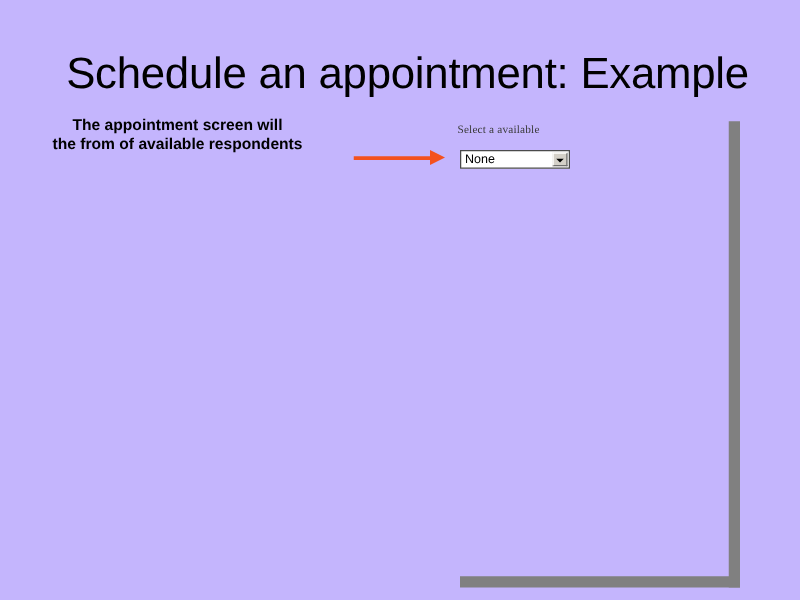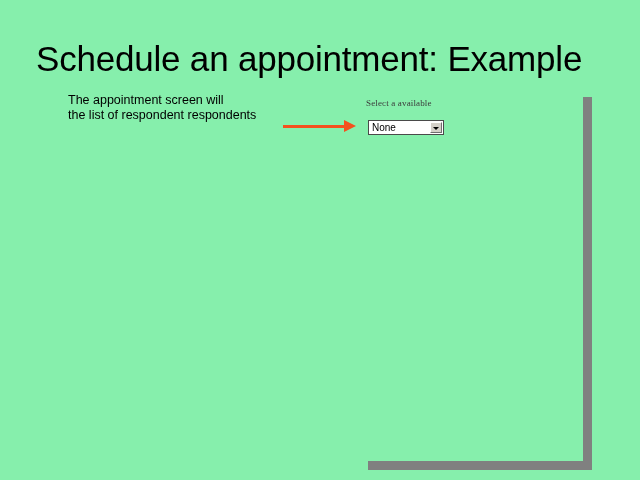--- a/index.html
+++ b/index.html
@@ -8,22 +8,23 @@
     padding: 0;
     background: #ffffff;
   }
   body {
     font-family: "Liberation Sans", sans-serif;
   }
   #slide {
     position: relative;
     width: 640px;
     height: 480px;
-    background: #86efac;
+    background: #c4b5fd;
     overflow: hidden;
+    text-align: center;
   }
 
   
   #slide-title {
     position: absolute;
     left: 36px;
     top: 38px;
     width: 580px;
     font-family: "Liberation Sans", sans-serif;
     font-size: 35px;
@@ -35,24 +36,23 @@
   }
 
   
   #body-text {
     position: absolute;
     left: 26px;
     top: 93px;
     width: 232px;
     font-family: "Liberation Sans", sans-serif;
     font-size: 12.5px;
-    font-weight: 400;
+    font-weight: 700;
     line-height: 15.2px;
     color: #000000;
-    margin-left: 42px;
   }
   #body-text .line {
     display: block;
     white-space: nowrap;
   }
 
   
   #screenshot-inset {
     position: absolute;
     left: 366px;
@@ -68,21 +68,21 @@
     font-size: 9px;
     font-weight: 400;
     color: #3b3b3b;
     letter-spacing: 0.15px;
     white-space: nowrap;
   }
   #respondent-select {
     position: absolute;
     left: 2px;
     top: 22px;
-    width: 76px;
+    width: 88px;
     height: 15px;
     background: #ffffff;
     border: 1px solid #4a4a4a;
     box-sizing: border-box;
   }
   #respondent-select-value {
     position: absolute;
     left: 3px;
     top: 1px;
     font-family: "Liberation Sans", sans-serif;
@@ -164,21 +164,21 @@
 </style>
 </head>
 <body>
 
 <div id="slide">
 
   <div id="slide-title">Schedule an appointment: Example</div>
 
   <div id="body-text">
     <span class="line">The appointment screen will</span>
-    <span class="line">the list of respondent respondents</span>
+    <span class="line">the from of available respondents</span>
   </div>
 
   <div id="screenshot-inset">
     <div id="respondent-label">Select a available</div>
 
     <div id="respondent-select">
       <span id="respondent-select-value">None</span>
       <span id="respondent-select-button">
         <span id="respondent-select-arrow"></span>
       </span>

